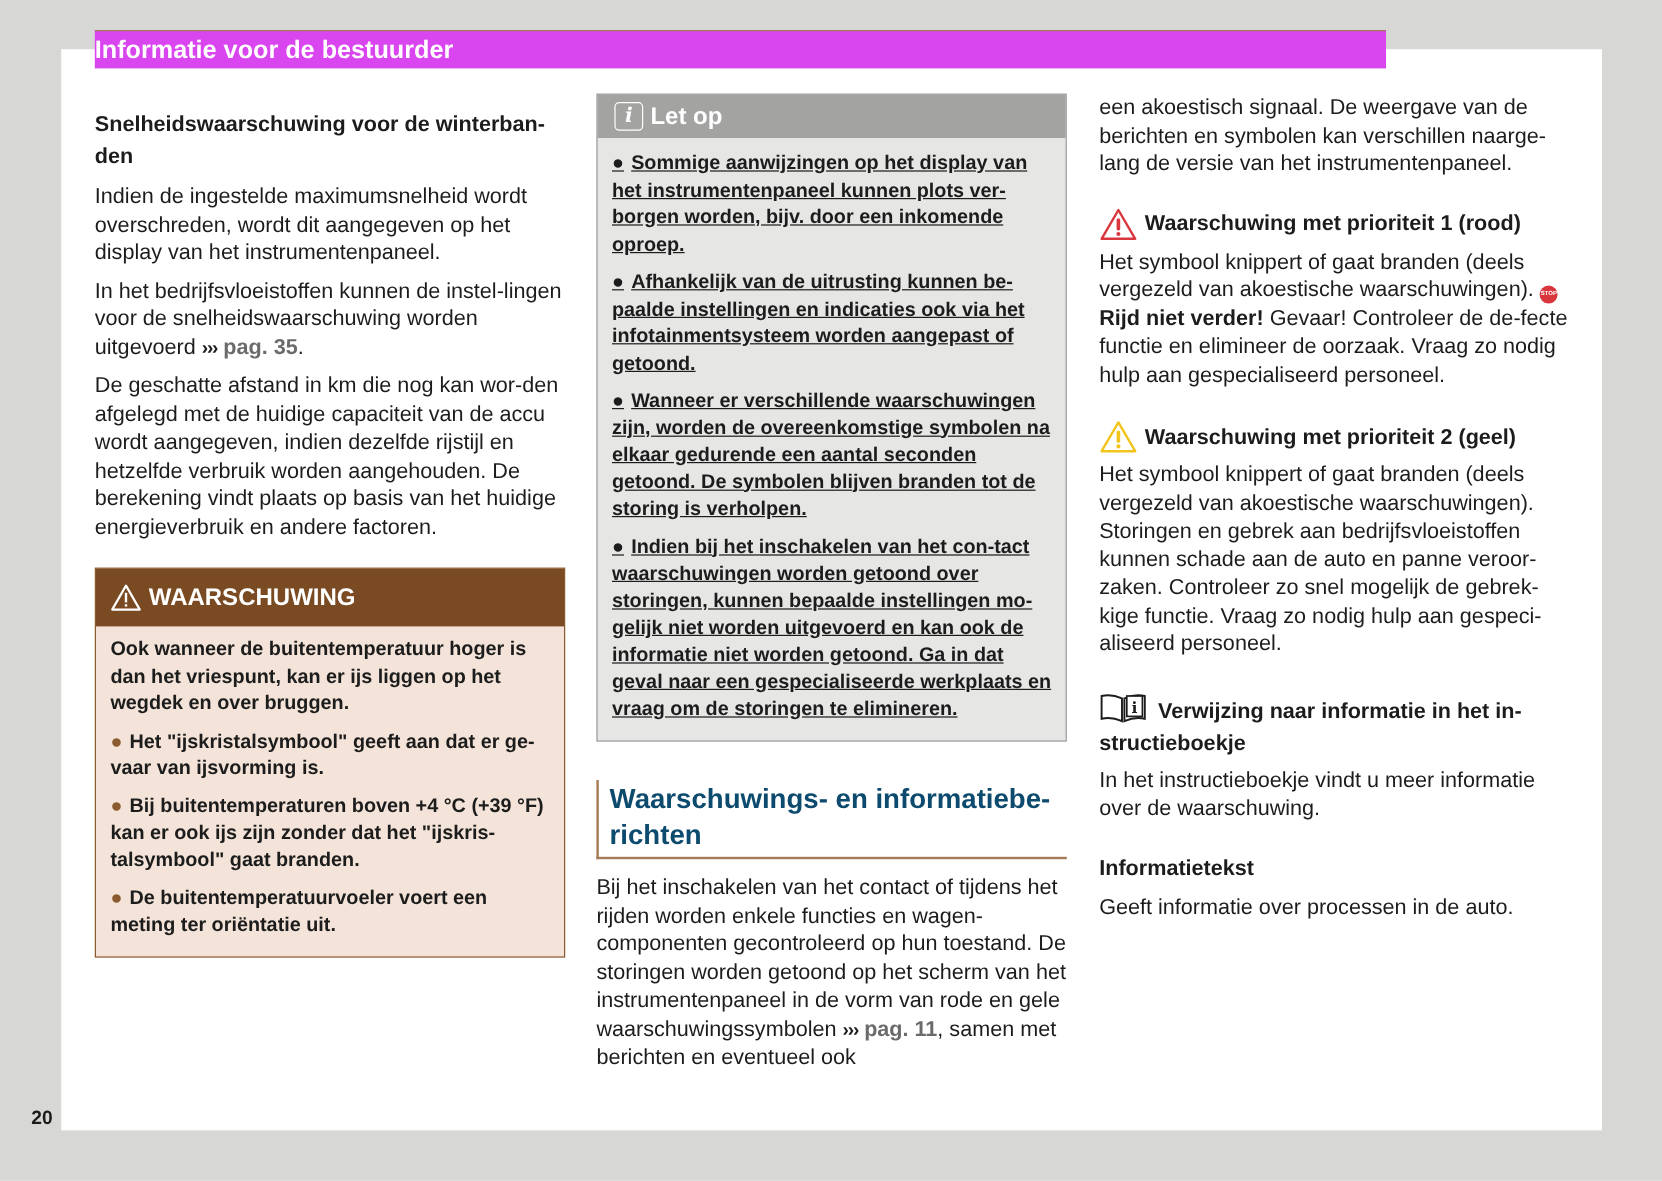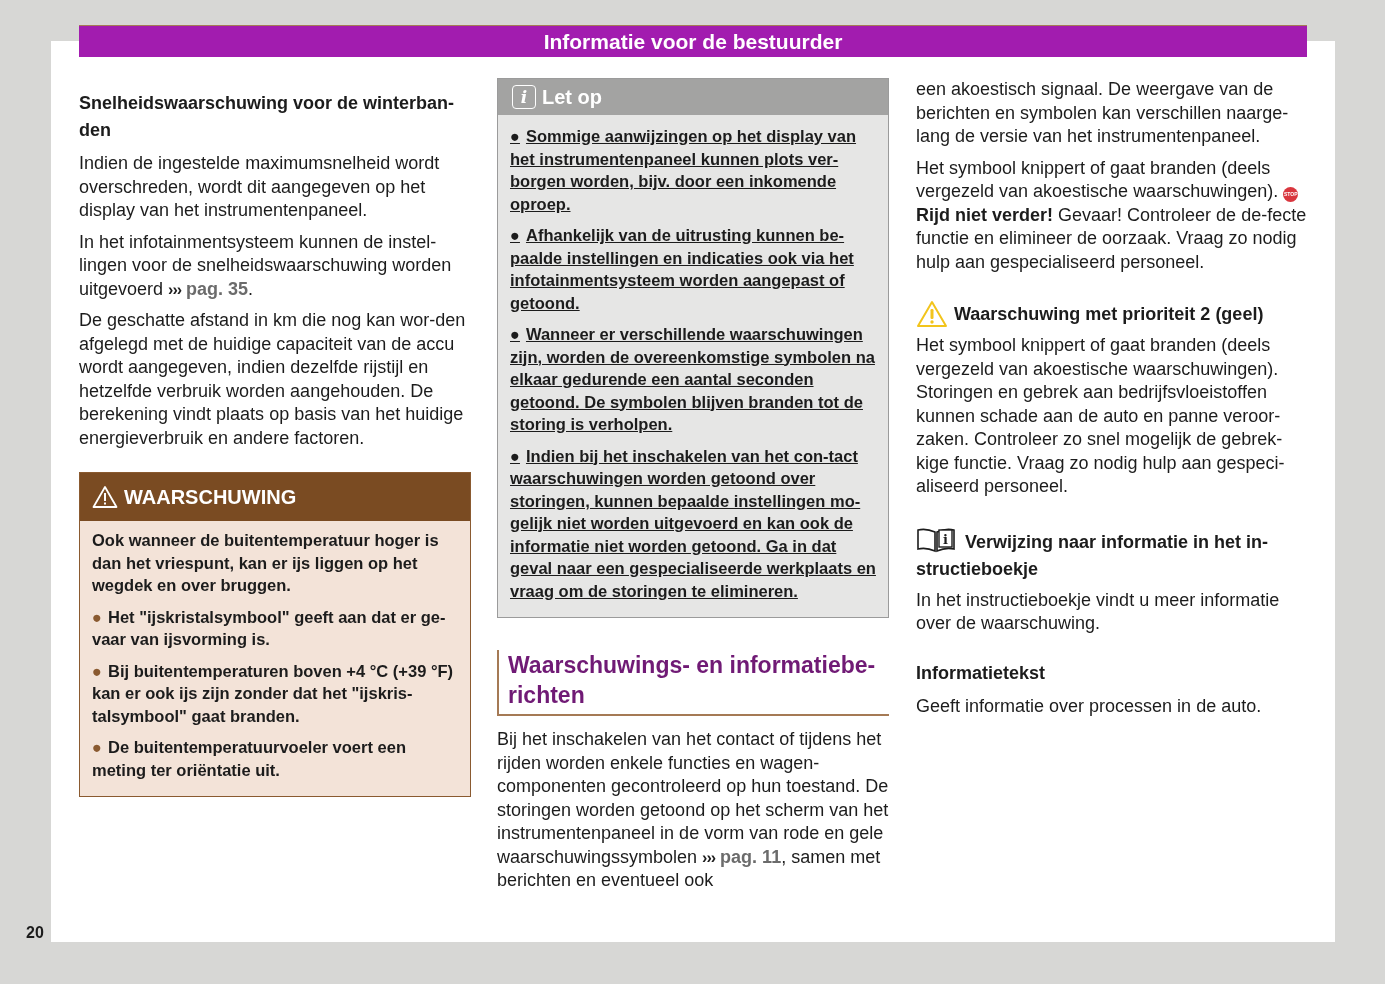--- a/index.html
+++ b/index.html
@@ -2,23 +2,23 @@
 <html><head>
 <meta charset="utf-8">
 <style>
   html, body { margin: 0; padding: 0; }
   body {
     width: 1385px; height: 984px; background: #d7d7d5; position: relative; overflow: hidden;
     font-family: "Liberation Sans", "DejaVu Sans", sans-serif; color: #1c1c1c;
   }
   .page { position: absolute; left: 51px; top: 41px; width: 1284px; height: 901px; background: #ffffff; }
   .header-bar {
-    position: absolute; left: 79px; top: 25px; width: 1228px; height: 31px; background: #a21caf;
+    position: absolute; left: 79px; top: 25px; width: 1076px; height: 31px; background: #d946ef;
     border-top: 1px solid #a57a55;
-    color: #fff; font-weight: bold; font-size: 21px; text-align: center; line-height: 31px;
+    color: #fff; font-weight: bold; font-size: 21px; text-align: left; line-height: 31px;
   }
   .page-number { position: absolute; left: 26px; top: 924px; font-size: 16px; font-weight: bold; color: #1c1c1c; }
 
   .col { position: absolute; top: 78px; }
   .col1 { left: 79px; width: 392px; margin-top: 12px; }
   .col2 { left: 497px; width: 392px; }
   .col3 { left: 916px; width: 392px; }
 
   .h-sub { font-weight: bold; font-size: 18px; line-height: 27px; margin: 0 0 8px 0; }
   .p { font-size: 18px; line-height: 23.5px; margin: 0 0 8px 0; }
@@ -31,40 +31,40 @@
   .warn-body { padding: 8px 12px 6px 12px; }
   .box-p { font-weight: bold; font-size: 16.5px; line-height: 22.5px; margin: 0 0 9px 0; }
   .bullet-brown { color: #8a5a30; margin-right: 6px; }
 
   .note-box { border: 1.5px solid #9b9b9b; background: #e6e6e5; }
   .note-head { background: #a3a3a2; color: #fff; font-weight: bold; font-size: 20px; height: 36px; display: flex; align-items: center; padding-left: 14px; }
   .note-head .info-sq { width: 24px; height: 24px; border: 1.8px solid #fff; border-radius: 4px; box-sizing: border-box; display: flex; align-items: center; justify-content: center; font-style: italic; font-family: "DejaVu Serif", serif; font-size: 17px; margin-right: 6px; }
   .note-body { padding: 10px 12px 6px 12px; text-decoration: underline; }
   .bullet-black { margin-right: 6px; }
 
-  .section-title { margin-top: 32px; border-left: 2px solid #a57a55; border-bottom: 2px solid #a57a55; padding: 0 0 4px 9px; font-size: 23px; line-height: 30px; font-weight: bold; color: #701a75; }
+  .section-title { margin-top: 32px; border-left: 2px solid #a57a55; border-bottom: 2px solid #a57a55; padding: 0 0 4px 9px; font-size: 23px; line-height: 30px; font-weight: bold; color: #0c4a6e; }
   .section-body { margin-top: 12px; }
 
   .prio-head { display: flex; align-items: center; font-weight: bold; font-size: 18px; line-height: 27px; margin: 24px 0 6px 0; }
   .prio-head svg { margin-right: 6px; flex: none; }
   .stop-icon { display: inline-block; width: 15px; height: 15px; border-radius: 50%; background: #d9363e; color: #fff; font-size: 5px; font-weight: bold; text-align: center; line-height: 15px; vertical-align: 1px; margin-right: 4px; }
   .book-head { display: block; font-weight: bold; font-size: 18px; line-height: 27px; margin: 28px 0 6px 0; }
   .book-head svg { vertical-align: -5px; margin-right: 4px; }
 </style>
 </head>
 <body>
 
 <div class="page"></div>
 <div class="header-bar">Informatie voor de bestuurder</div>
 
 <div class="col col1">
   <div class="h-sub">Snelheidswaarschuwing voor de winterban-den</div>
   <p class="p">Indien de ingestelde maximumsnelheid wordt overschreden, wordt dit aangegeven op het display van het instrumentenpaneel.</p>
   <p class="p">
-    <span>In het infotainmentsysteem kunnen de instel-lingen voor de snelheidswaarschuwing worden uitgevoerd</span>
+    <span>In het bedrijfsvloeistoffen kunnen de instel-lingen voor de snelheidswaarschuwing worden uitgevoerd</span>
     <span class="ref-arrows">›››</span>
     <span class="ref-link">pag. 35</span><span>.</span>
   </p>
   <p class="p">De geschatte afstand in km die nog kan wor-den afgelegd met de huidige capaciteit van de accu wordt aangegeven, indien dezelfde rijstijl en hetzelfde verbruik worden aangehouden. De berekening vindt plaats op basis van het huidige energieverbruik en andere factoren.</p>
 
   <div class="warn-box">
     <div class="warn-head">
       <svg class="tri" viewBox="0 0 26 24">
         <path d="M13 2 L24.5 22 L1.5 22 Z" fill="none" stroke="#fff" stroke-width="1.8" stroke-linejoin="round"></path>
         <rect x="12" y="8" width="2" height="8" fill="#fff"></rect>
@@ -99,20 +99,28 @@
   <p class="p section-body">
     <span>Bij het inschakelen van het contact of tijdens het rijden worden enkele functies en wagen-componenten gecontroleerd op hun toestand. De storingen worden getoond op het scherm van het instrumentenpaneel in de vorm van rode en gele waarschuwingssymbolen</span>
     <span class="ref-arrows">›››</span>
     <span class="ref-link">pag. 11</span><span>, samen met berichten en eventueel ook</span>
   </p>
 </div>
 
 <div class="col col3">
   <p class="p">een akoestisch signaal. De weergave van de berichten en symbolen kan verschillen naarge-lang de versie van het instrumentenpaneel.</p>
 
+  <div class="prio-head">
+    <svg width="32" height="28" viewBox="0 0 32 28">
+      <path d="M16 2 L30 26 L2 26 Z" fill="none" stroke="#d9363e" stroke-width="2" stroke-linejoin="round"></path>
+      <rect x="14.5" y="9" width="3" height="10" rx="1.2" fill="#d9363e"></rect>
+      <circle cx="16" cy="22" r="1.7" fill="#d9363e"></circle>
+    </svg>
+    <span>Waarschuwing met prioriteit 1 (rood)</span>
+  </div>
   <p class="p">
     <span>Het symbool knippert of gaat branden (deels vergezeld van akoestische waarschuwingen).</span>
     <span class="stop-icon">STOP</span><b>Rijd niet verder!</b><span> Gevaar! Controleer de de-fecte functie en elimineer de oorzaak. Vraag zo nodig hulp aan gespecialiseerd personeel.</span>
   </p>
 
   <div class="prio-head" style="margin-top:26px">
     <svg width="32" height="28" viewBox="0 0 32 28">
       <path d="M16 2 L30 26 L2 26 Z" fill="none" stroke="#f2c41c" stroke-width="2" stroke-linejoin="round"></path>
       <rect x="14.5" y="9" width="3" height="10" rx="1.2" fill="#f2c41c"></rect>
       <circle cx="16" cy="22" r="1.7" fill="#f2c41c"></circle>

